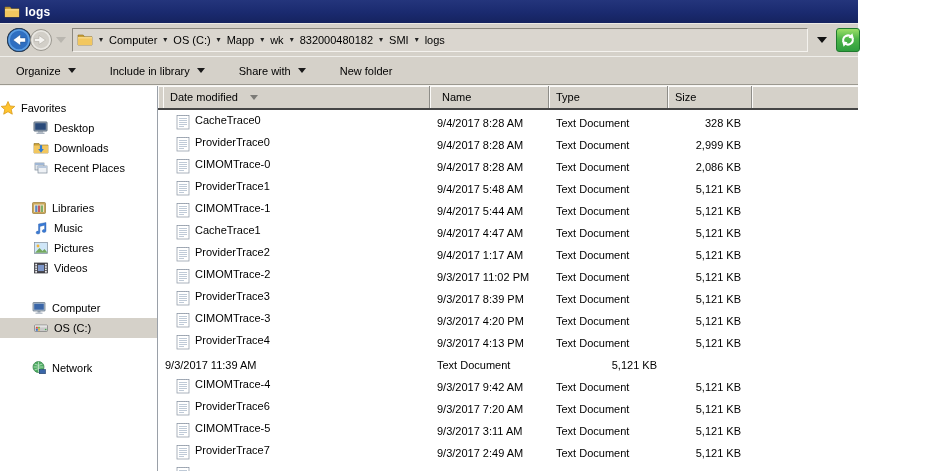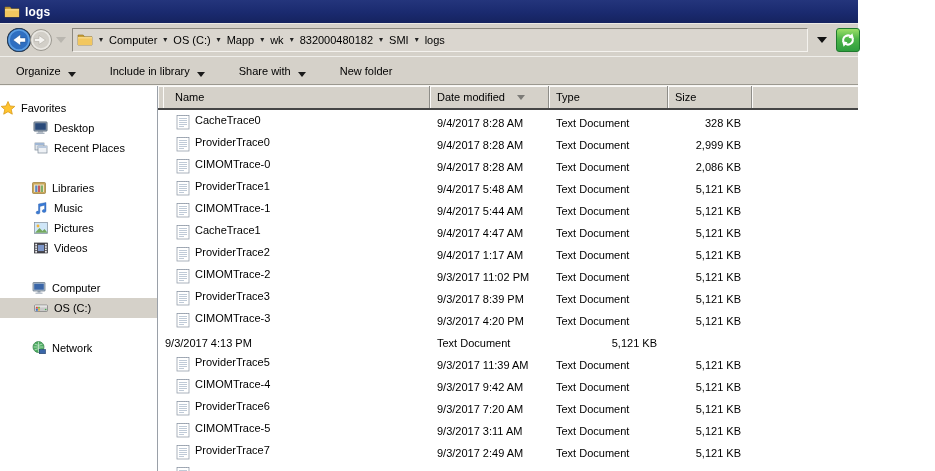--- a/index.html
+++ b/index.html
@@ -29,21 +29,21 @@
   .crumb { cursor:default; white-space:nowrap; }
   .hist-arrow { width:0; height:0; border-left:5px solid transparent; border-right:5px solid transparent;
     border-top:6px solid #111; margin:0 9px; flex:0 0 auto; }
   .refreshbtn { width:24px; height:24px; flex:0 0 auto; margin-right:-2px;
     background:linear-gradient(180deg,#9adf66 0%,#4db548 45%,#2e9e3e 100%);
     border:1px solid #1f7a2d; border-radius:3px; display:flex; align-items:center; justify-content:center; }
 
   
   .toolbar { height:28px; background:#d5d1c9; border-bottom:1px solid #9b988f;
     display:flex; align-items:center; padding-left:12px; flex:0 0 auto; }
-  .tool-item { display:flex; align-items:flex-end; margin-right:26px; padding:3px 4px; cursor:default; }
+  .tool-item { display:flex; align-items:center; margin-right:26px; padding:3px 4px; cursor:default; }
   .dd-arrow { width:0; height:0; border-left:4px solid transparent; border-right:4px solid transparent;
     border-top:5px solid #1a1a1a; margin-left:7px; }
 
   
   .content { flex:1 1 auto; display:flex; background:#fff; border-top:1px solid #f6f5f2; overflow:hidden; }
 
   
   .sidebar { width:158px; flex:0 0 auto; background:#fff; border-right:1px solid #9aa0a8;
     padding-top:12px; overflow:hidden; }
   .side-item { height:20px; display:flex; align-items:center; cursor:default; }
@@ -177,20 +177,29 @@
         <span class="icon16"><svg viewBox="0 0 16 16" width="16" height="16">
               <rect x="1" y="2" width="13" height="9" rx="0.5" fill="#9aa7b8" stroke="#5a6b7d"></rect>
               <rect x="2.2" y="3.2" width="10.6" height="6.6" fill="#2a4a7a"></rect>
               <rect x="5" y="11" width="5" height="1.6" fill="#8e9aa8"></rect>
               <rect x="3.5" y="12.6" width="8" height="1.4" fill="#aab4c0"></rect>
             </svg></span>
         <span>Desktop</span>
       </div>
       <div class="side-item lvl1">
         <span class="icon16"><svg viewBox="0 0 16 16" width="16" height="16">
+              <path d="M1 3.5h5l1 1.5H15v8H1z" fill="#caa23a" stroke="#8a6d1f" stroke-width="0.6"></path>
+              <path d="M1 5.5h14v7.5H1z" fill="#f2c75f"></path>
+              <rect x="6.9" y="5.2" width="2.2" height="4" fill="#2e7bd6"></rect>
+              <path d="M5.2 9h5.6L8 12.8z" fill="#2e7bd6"></path>
+            </svg></span>
+        <span>Downloads</span>
+      </div>
+      <div class="side-item lvl1">
+        <span class="icon16"><svg viewBox="0 0 16 16" width="16" height="16">
               <rect x="2" y="3" width="9" height="7" fill="#dfe5ec" stroke="#7d8a99" stroke-width="0.7"></rect>
               <rect x="2" y="3" width="9" height="2" fill="#9fb6d4"></rect>
               <rect x="5" y="6" width="9" height="7" fill="#eef1f5" stroke="#7d8a99" stroke-width="0.7"></rect>
               <rect x="5" y="6" width="9" height="2" fill="#b9c9de"></rect>
             </svg></span>
         <span>Recent Places</span>
       </div>
 
       <div class="side-item lvl0 gap">
         <span class="icon16"><svg viewBox="0 0 16 16" width="16" height="16">
@@ -262,26 +271,26 @@
               <path d="M2.5 7h10 M7.5 1.8v10.4 M3.5 4a7 7 0 0 0 8 0 M3.5 10a7 7 0 0 1 8 0" stroke="#cfe9d6" stroke-width="0.7" fill="none"></path>
               <rect x="8.5" y="9.5" width="6" height="4.2" fill="#3a66a8" stroke="#1f3c66" stroke-width="0.6"></rect>
             </svg></span>
         <span>Network</span>
       </div>
     </div>
 
     <div class="filelist">
       <div class="lhdr">
         <div class="hcell filler"></div>
-        <div class="hcell first">
-          <span>Name</span>
-        </div>
         <div class="hcell">
           <span>Date modified</span>
           <span class="sort-arrow"></span>
+        </div>
+        <div class="hcell first">
+          <span>Name</span>
         </div>
         <div class="hcell">
           <span>Type</span>
         </div>
         <div class="hcell">
           <span>Size</span>
         </div>
         <div class="hcell filler"></div>
       </div>
 
@@ -501,42 +510,42 @@
                 </svg>
               </span>
               <span>CIMOMTrace-3</span>
             </span>
             <span class="fdate">9/3/2017 4:20 PM</span>
             <span class="ftype">Text Document</span>
             <span class="fsize">5,121 KB</span>
           </div>
 
           <div class="frow">
+            <span class="fname">
+              <span class="ficon">
+                <svg viewBox="0 0 14 16" width="14" height="16">
+                  <rect x="1" y="1.5" width="12" height="13.5" fill="#fff" stroke="#97a0ad" stroke-width="0.8"></rect>
+                  <line x1="1" y1="1.5" x2="13" y2="1.5" stroke="#97a0ad" stroke-width="1" stroke-dasharray="1.2,1"></line>
+                  <g stroke="#aebccd" stroke-width="0.8">
+                    <line x1="3" y1="4.5" x2="11" y2="4.5"></line>
+                    <line x1="3" y1="6.5" x2="11" y2="6.5"></line>
+                    <line x1="3" y1="8.5" x2="11" y2="8.5"></line>
+                    <line x1="3" y1="10.5" x2="11" y2="10.5"></line>
+                    <line x1="3" y1="12.5" x2="8" y2="12.5"></line>
+                  </g>
+                </svg>
+              </span>
+              <span>ProviderTrace4</span>
+            </span>
             <span class="fdate">9/3/2017 4:13 PM</span>
             <span class="ftype">Text Document</span>
             <span class="fsize">5,121 KB</span>
           </div>
 
           <div class="frow">
-            <span class="fname">
-              <span class="ficon">
-                <svg viewBox="0 0 14 16" width="14" height="16">
-                  <rect x="1" y="1.5" width="12" height="13.5" fill="#fff" stroke="#97a0ad" stroke-width="0.8"></rect>
-                  <line x1="1" y1="1.5" x2="13" y2="1.5" stroke="#97a0ad" stroke-width="1" stroke-dasharray="1.2,1"></line>
-                  <g stroke="#aebccd" stroke-width="0.8">
-                    <line x1="3" y1="4.5" x2="11" y2="4.5"></line>
-                    <line x1="3" y1="6.5" x2="11" y2="6.5"></line>
-                    <line x1="3" y1="8.5" x2="11" y2="8.5"></line>
-                    <line x1="3" y1="10.5" x2="11" y2="10.5"></line>
-                    <line x1="3" y1="12.5" x2="8" y2="12.5"></line>
-                  </g>
-                </svg>
-              </span>
-              <span>ProviderTrace5</span>
-            </span>
             <span class="fdate">9/3/2017 11:39 AM</span>
             <span class="ftype">Text Document</span>
             <span class="fsize">5,121 KB</span>
           </div>
 
           <div class="frow">
             <span class="fname">
               <span class="ficon">
                 <svg viewBox="0 0 14 16" width="14" height="16">
                   <rect x="1" y="1.5" width="12" height="13.5" fill="#fff" stroke="#97a0ad" stroke-width="0.8"></rect>

